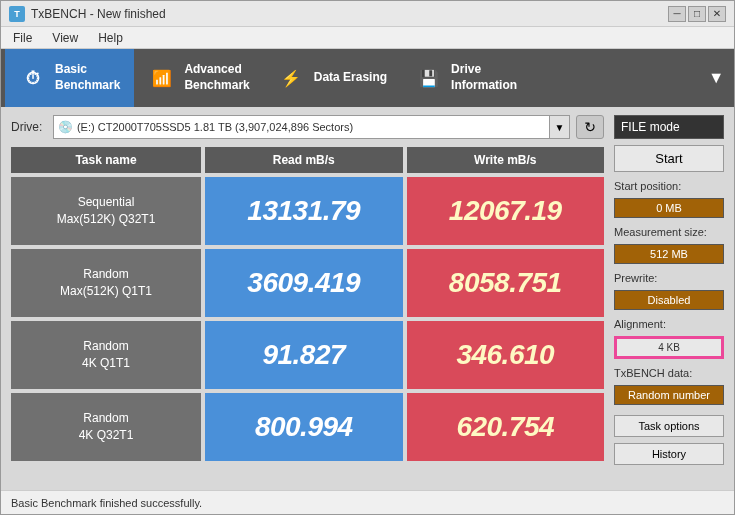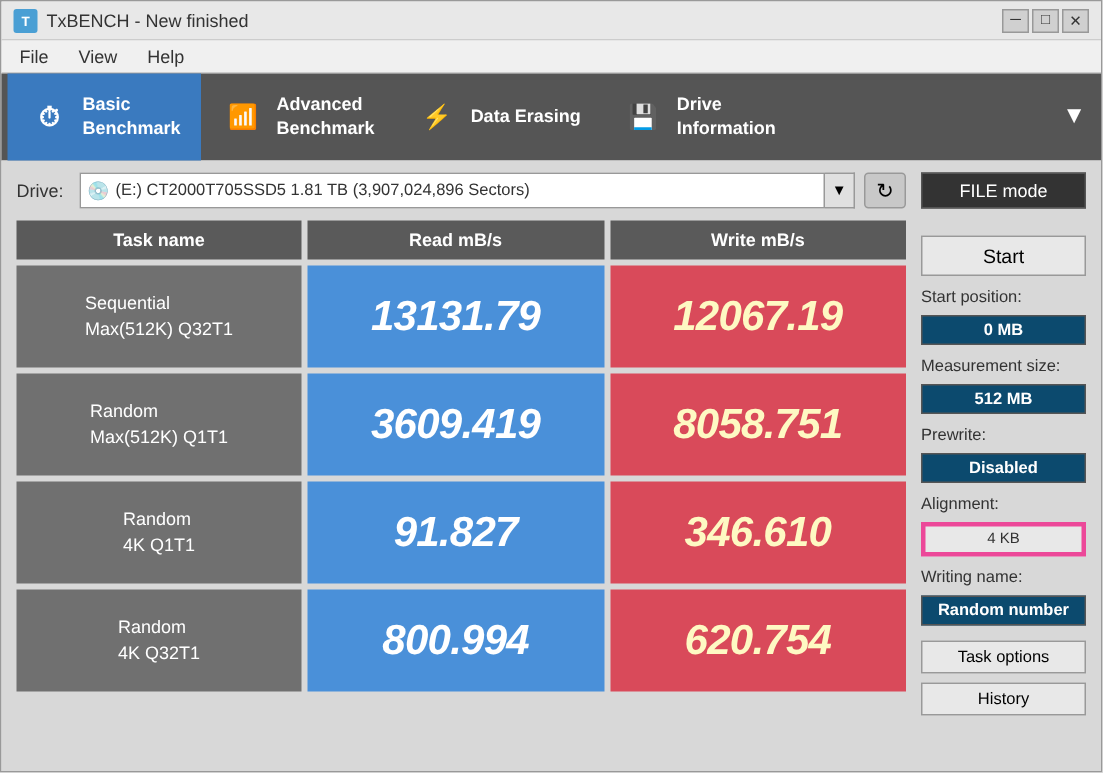--- a/index.html
+++ b/index.html
@@ -210,21 +210,21 @@
       grid-template-columns: 190px 1fr 1fr;
       gap: 4px;
       height: 68px;
     }
     .row-label {
       background: #707070;
       color: white;
       display: flex;
       align-items: center;
       justify-content: center;
-      text-align: left;
+      text-align: center;
       font-size: 12px;
       line-height: 1.4;
       padding: 4px;
     }
     .row-read {
       background: #4a90d9;
       color: white;
       display: flex;
       align-items: center;
       justify-content: center;
@@ -251,50 +251,49 @@
       display: flex;
       flex-direction: column;
       gap: 4px;
     }
     .file-mode-btn {
       background: #333;
       color: white;
       border: 1px solid #555;
       padding: 4px 6px;
       font-size: 12px;
-      text-align: center;
+      text-align: left;
       cursor: pointer;
       width: 100%;
-      margin-bottom: 14px;
+      margin-bottom: 2px;
     }
     .start-btn {
       background: #e8e8e8;
       border: 1px solid #999;
       padding: 5px 6px;
       font-size: 13px;
       text-align: center;
       cursor: pointer;
       width: 100%;
       margin-bottom: 4px;
     }
     .param-label {
       font-size: 11px;
       color: #333;
       margin-bottom: 2px;
     }
     .param-value {
-      background: #0c4a6e;
+      background: #a16207;
       color: white;
       border: 1px solid #555;
       padding: 3px 6px;
       font-size: 11px;
       text-align: center;
       margin-bottom: 4px;
       width: 100%;
-      font-weight: bold;
     }
     .param-value-light {
       background: #e8e8e8;
       color: #333;
       border: 3px solid #ec4899;
       padding: 3px 6px;
       font-size: 10px;
       text-align: center;
       margin-bottom: 4px;
       width: 100%;
@@ -437,20 +436,23 @@
       <button class="file-mode-btn">FILE mode</button>
       <button class="start-btn">Start</button>
       <div class="param-label">Start position:</div>
       <div class="param-value">0 MB</div>
       <div class="param-label">Measurement size:</div>
       <div class="param-value">512 MB</div>
       <div class="param-label">Prewrite:</div>
       <div class="param-value">Disabled</div>
       <div class="param-label">Alignment:</div>
       <div class="param-value-light">4 KB</div>
-      <div class="param-label">Writing name:</div>
+      <div class="param-label">TxBENCH data:</div>
       <div class="param-value">Random number</div>
       <button class="right-btn">Task options</button>
       <button class="right-btn">History</button>
     </div>
   </div>
 
+  <div class="status-bar">
+    <span>Basic Benchmark finished successfully.</span>
+  </div>
 </div>
 
 </body></html>

